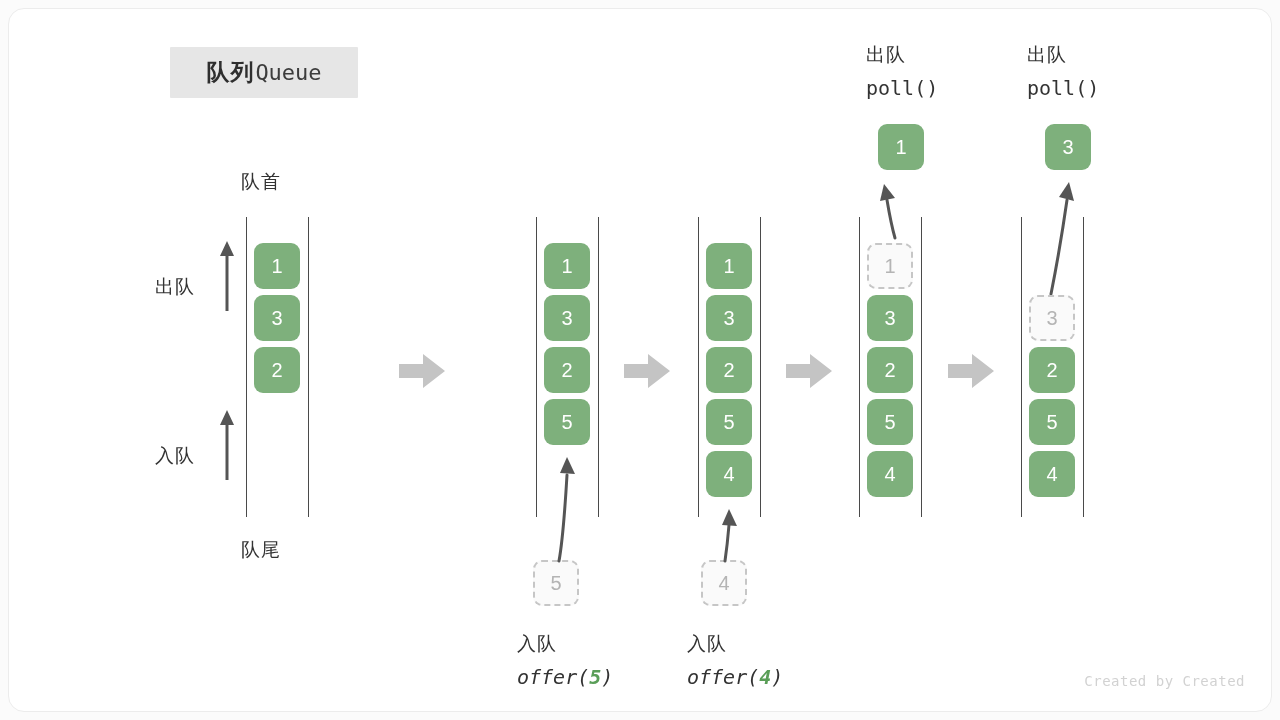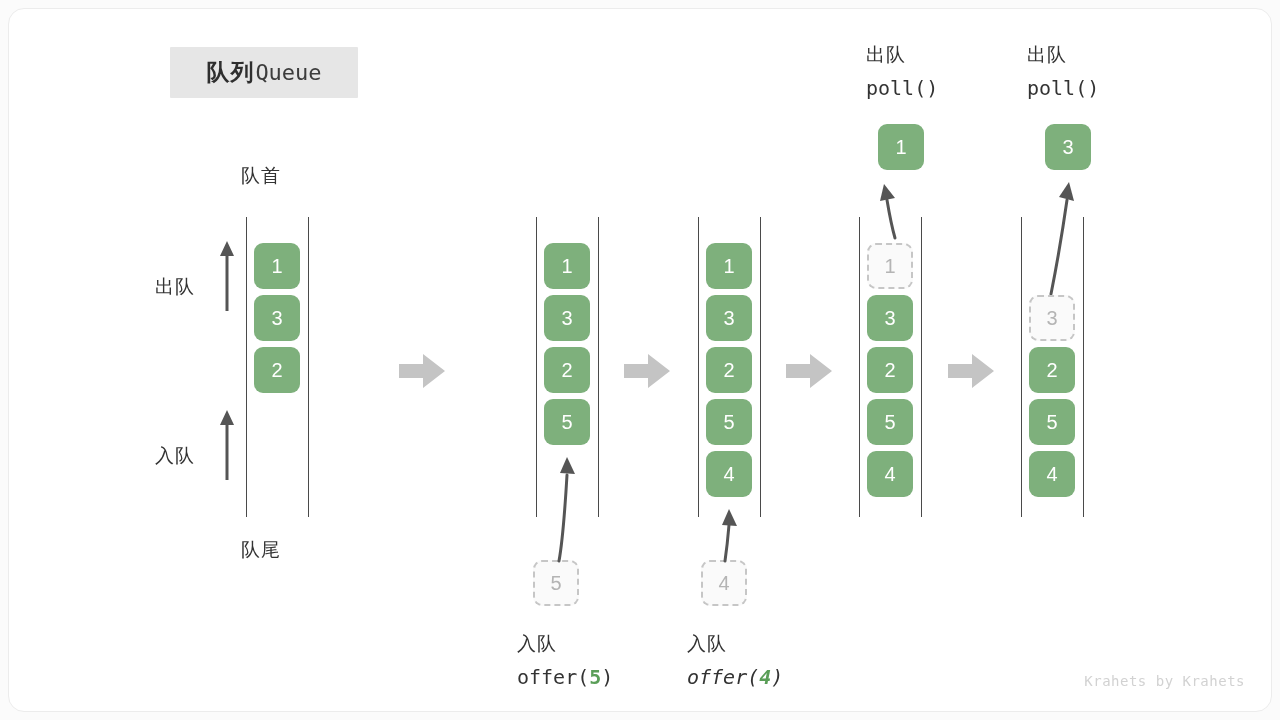--- a/index.html
+++ b/index.html
@@ -113,21 +113,21 @@
 </head>
 <body>
 
 <div id="card">
 
   <div class="abs" id="title-badge">
     <span class="cn">队列</span>
     <span class="en">Queue</span>
   </div>
 
-  <div class="abs cn-label" style="left:232px; top:154px;">队首</div>
+  <div class="abs cn-label" style="left:232px; top:160px;">队首</div>
   <div class="abs cn-label" style="left:232px; top:520px;margin-top:8px;">队尾</div>
 
   <div class="abs cn-label" style="left:146px; top:265px;">出队</div>
   <svg class="abs" style="left:205px; top:232px;" width="26" height="72">
     <line x1="13" y1="70" x2="13" y2="12" stroke="#555555" stroke-width="3"></line>
     <polygon points="13,0 6,15 20,15" fill="#555555"></polygon>
   </svg>
 
   <div class="abs cn-label" style="left:146px; top:434px;">入队</div>
   <svg class="abs" style="left:205px; top:401px;" width="26" height="72">
@@ -155,21 +155,21 @@
     <div class="abs cell filled" style="left:8px; top:130px;">2</div>
     <div class="abs cell filled" style="left:8px; top:182px;">5</div>
   </div>
 
   <div class="abs cell ghost" style="left:524px; top:551px;">5</div>
   <svg class="abs" style="left:530px; top:430px;" width="50" height="126">
     <path d="M20,122 C24,100 26,70 28,36" stroke="#555555" stroke-width="3" fill="none" stroke-linecap="round"></path>
     <polygon points="28,18 21,34 36,35" fill="#555555"></polygon>
   </svg>
   <div class="abs cn-label" style="left:508px; top:622px;">入队</div>
-  <div class="abs mono-label" style="left:508px; top:656px;">
+  <div class="abs mono-label" style="left:508px; top:656px;font-style:italic;">
     <span>offer(</span><span class="val">5</span><span>)</span>
   </div>
 
   <svg class="abs step-arrow" style="left:615px; top:342px;" viewBox="0 0 46 40">
     <polygon points="0,13 24,13 24,3 46,20 24,37 24,27 0,27" fill="#c4c4c4"></polygon>
   </svg>
 
   <div class="abs" style="left:689px; top:208px; width:63px; height:300px;">
     <div class="abs rail" style="left:0px; top:0px; height:300px;"></div>
     <div class="abs rail" style="left:62px; top:0px; height:300px;"></div>
@@ -227,15 +227,15 @@
   </svg>
   <div class="abs" style="left:1012px; top:208px; width:63px; height:300px;">
     <div class="abs rail" style="left:0px; top:0px; height:300px;"></div>
     <div class="abs rail" style="left:62px; top:0px; height:300px;"></div>
     <div class="abs cell ghost" style="left:8px; top:78px;">3</div>
     <div class="abs cell filled" style="left:8px; top:130px;">2</div>
     <div class="abs cell filled" style="left:8px; top:182px;">5</div>
     <div class="abs cell filled" style="left:8px; top:234px;">4</div>
   </div>
 
-  <div class="abs" id="credit">Krahets by Krahets</div>
+  <div class="abs" id="credit">Created by Created</div>
 
 </div>
 
 </body></html>

